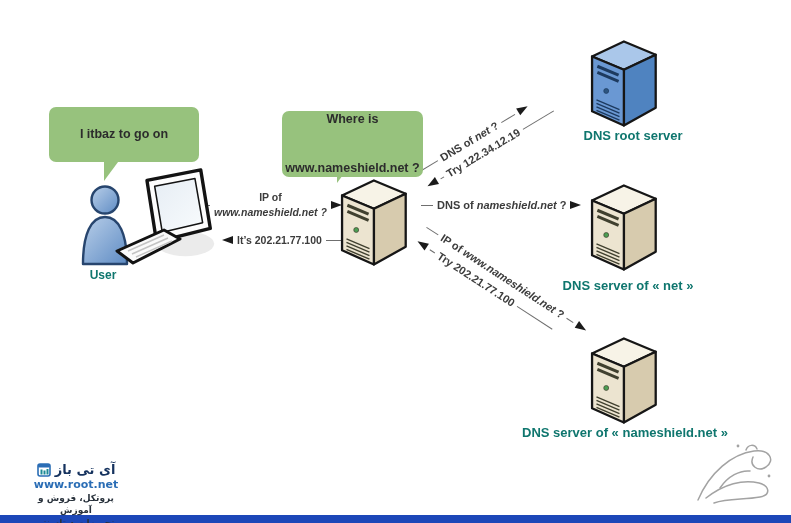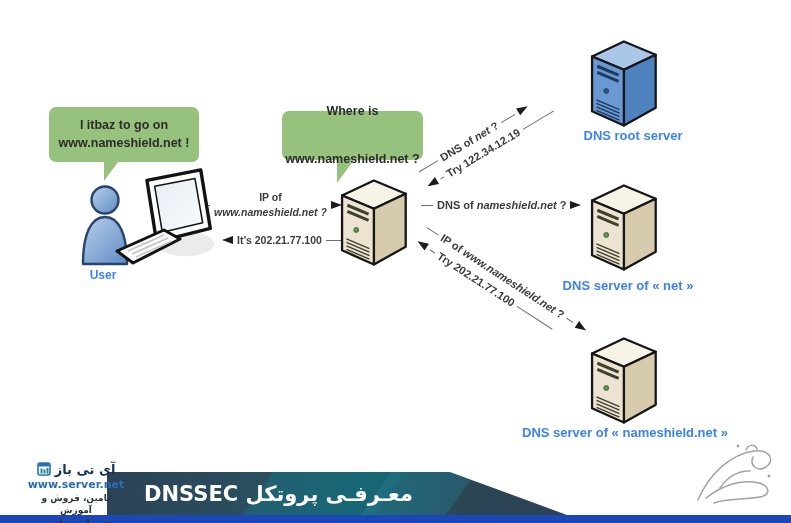--- a/index.html
+++ b/index.html
@@ -4,38 +4,38 @@
 <style>
   html,body{margin:0;padding:0;background:#fff;}
   #canvas{position:relative;width:791px;height:523px;background:#ffffff;overflow:hidden;
           font-family:"Liberation Sans",sans-serif;}
 
   
   .bubble{position:absolute;background:var(--bubble-green);border-radius:7px;
           display:flex;flex-direction:column;justify-content:center;align-items:center;
           font-weight:bold;font-size:12.5px;line-height:1.4;color:#2c2c2c;text-align:center;z-index:6;}
   #bubble-user{left:49px;top:107px;width:150px;height:55px;}
-  #bubble-dns{left:282px;top:111px;width:141px;height:49px;gap:31px;}
+  #bubble-dns{left:282px;top:111px;width:141px;height:66px;gap:31px;}
   .tail{position:absolute;width:0;height:0;border-style:solid;z-index:5;
         border-width:23px 17px 0 0;border-color:var(--bubble-green) transparent transparent transparent;}
   #tail-user{left:104px;top:158px;}
   #tail-dns{left:337px;top:160px;}
 
   
   .art{position:absolute;}
   #person{left:76px;top:184px;width:62px;height:82px;z-index:1;}
   #monitor{left:141px;top:167px;width:82px;height:96px;z-index:2;}
   #keyboard{left:114px;top:227px;width:70px;height:42px;z-index:3;}
   #server-user{left:333px;top:169px;width:80px;height:99px;z-index:2;}
   #server-root{left:583px;top:30px;width:80px;height:99px;}
   #server-net{left:583px;top:174px;width:80px;height:99px;}
   #server-ns{left:583px;top:327px;width:80px;height:99px;}
 
   
-  .nlabel{position:absolute;font-weight:bold;font-size:13px;color:#3b82f6;text-align:center;line-height:1.25;}
+  .nlabel{position:absolute;font-weight:bold;font-size:13px;color:#0f766e;text-align:center;line-height:1.25;}
   #label-user{left:70px;top:268px;width:66px;font-size:12px;}
   #label-userdns{left:325px;top:270px;width:96px;}
   #label-root{left:570px;top:128px;width:126px;}
   #label-net{left:550px;top:278px;width:156px;}
   #label-ns{left:505px;top:425px;width:240px;}
 
   
   .apair{position:absolute;display:flex;flex-direction:column;gap:5px;}
   .arow{display:flex;align-items:center;gap:4px;font-size:11px;font-weight:bold;
         color:#3c3c3c;white-space:nowrap;}
@@ -50,21 +50,21 @@
   #pair-user-req .stack{display:flex;flex-direction:column;align-items:center;line-height:1.45;font-size:10.5px;}
   #pair-user-res{left:222px;top:234px;}
   #pair-user-res .arow{font-size:10.5px;}
   #pair-root{left:410px;top:117px;width:184px;transform:rotate(-31deg);}
   #pair-net{left:421px;top:199px;gap:7px;}
   #pair-ns{left:406px;top:274px;width:200px;transform:rotate(33deg);}
 
   
   #brand{position:absolute;left:26px;top:462px;width:100px;text-align:center;direction:rtl;
          font-family:"DejaVu Sans",sans-serif;z-index:9;}
-  #brand .brand-row{display:flex;justify-content:center;align-items:flex-start;gap:4px;}
+  #brand .brand-row{display:flex;justify-content:center;align-items:flex-end;gap:4px;}
   #brand .brand-name{font-size:13px;font-weight:bold;color:var(--brand-navy);}
   #brand .brand-url{font-size:11px;font-weight:bold;color:var(--brand-blue);direction:ltr;margin-top:1px;}
   #brand .brand-tag{font-size:9px;font-weight:bold;color:#29323c;margin-top:2px;line-height:1.3;}
   #banner{position:absolute;left:107px;top:472px;width:460px;height:43px;
           clip-path:polygon(0 0,74.5% 0,100% 100%,0 100%);
           background:linear-gradient(100deg,var(--banner-dark) 0%,#295060 35%,var(--banner-teal) 55%,#2b4554 78%,var(--banner-dark) 100%);
           display:flex;align-items:center;justify-content:center;
           padding-right:117px;box-sizing:border-box;z-index:8;overflow:hidden;}
   #banner .bshape1{position:absolute;left:150px;top:-12px;width:130px;height:70px;
           background:rgba(26,110,126,0.55);transform:skewX(-35deg);}
@@ -75,21 +75,20 @@
   #strip{position:absolute;left:0;top:515px;width:791px;height:8px;background:var(--strip-blue);z-index:7;}
   #signature{position:absolute;left:686px;top:438px;width:100px;height:76px;z-index:4;}
 </style>
 </head>
 <body>
 
 <div id="canvas" style="--bubble-green:#97c27d;--line-gray:#6f6f6f;--arrow-black:#1b1b1b;--strip-blue:#1c47b8;--brand-navy:#15325e;--brand-blue:#2a6db5;--banner-dark:#2c4257;--banner-teal:#17616f">
 
   <div class="bubble" id="bubble-user">
     <span>I itbaz to go on</span>
-    <span>www.nameshield.net !</span>
   </div>
   <div class="tail" id="tail-user"></div>
 
   <div class="bubble" id="bubble-dns">
     <span>Where is</span>
     <span>www.nameshield.net ?</span>
   </div>
   <div class="tail" id="tail-dns"></div>
 
   <svg class="art" id="person" viewBox="0 0 62 82">
@@ -251,30 +250,25 @@
     <div class="brand-row">
       <span class="brand-name">آی تی باز</span>
       <svg width="14" height="14" viewBox="0 0 14 14">
         <rect x="1" y="1" width="12" height="12" rx="2" fill="#ffffff" stroke="#2a6db5" stroke-width="1.6"></rect>
         <rect x="1" y="1" width="12" height="3.5" rx="1.5" fill="#2a6db5"></rect>
         <rect x="3.5" y="6.5" width="2" height="5" fill="#1c8a96"></rect>
         <rect x="6.5" y="7.5" width="2" height="4" fill="#1c8a96"></rect>
         <rect x="9.5" y="6" width="2" height="5.5" fill="#1c8a96"></rect>
       </svg>
     </div>
-    <div class="brand-url">www.server.net</div>
-    <div class="brand-tag">تامین، فروش و آموزش</div>
+    <div class="brand-url">www.root.net</div>
+    <div class="brand-tag">پروتکل، فروش و آموزش</div>
     <div class="brand-tag">تجهیزات دیتاسنتر</div>
   </div>
 
-  <div id="banner">
-    <div class="bshape1"></div>
-    <div class="bshape2"></div>
-    <div id="banner-title">معـرفـی پروتکل DNSSEC</div>
-  </div>
   <div id="strip"></div>
 
   <svg id="signature" viewBox="0 0 100 76" fill="none" stroke="#a3a3a3" stroke-width="1.5" stroke-linecap="round">
     <path d="M12,62 C24,34 46,16 68,13 C83,11 90,22 80,29 C72,34 63,28 67,19"></path>
     <path d="M20,60 C38,46 57,41 73,45 C84,48 85,57 74,59 C58,62 42,60 28,65"></path>
     <path d="M60,12 C62,6 69,6 71,11"></path>
     <path d="M34,50 C42,38 54,32 64,33"></path>
     <circle cx="52" cy="8" r="1.4" fill="#a3a3a3" stroke="none"></circle>
     <circle cx="83" cy="38" r="1.4" fill="#a3a3a3" stroke="none"></circle>
   </svg>

